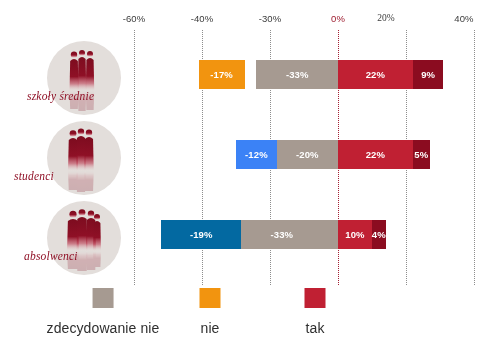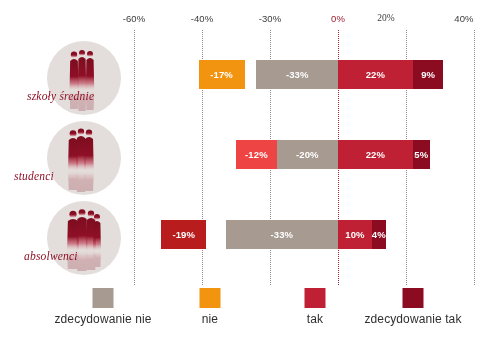--- a/index.html
+++ b/index.html
@@ -132,22 +132,22 @@
     transform: translateX(-50%);
     display: flex;
     flex-direction: column;
     align-items: center;
   }
   .legend-swatch {
     width: 21px;
     height: 20px;
   }
   .legend-label {
-    margin-top: 4px;
-    font-size: 12px;
+    margin-top: 12px;
+    font-size: 14px;
     color: #2f2f2f;
     white-space: nowrap;
     letter-spacing: 0.1px;
   }
 </style>
 </head>
 <body>
 
 <div id="chart-root">
 
@@ -259,35 +259,35 @@
           <span>22%</span>
         </div>
         <div class="seg" style="left: 412.8px; width: 30.6px; background: rgb(139, 12, 32);">
           <span>9%</span>
         </div>
       </div>
       <div class="row" style="top: 140px;">
         <div class="seg" style="left: 276.8px; width: 61.2px; background: rgb(166, 154, 145);">
           <span>-20%</span>
         </div>
-        <div class="seg" style="left: 236px; width: 40.8px; background: #ef4444;">
+        <div class="seg" style="left: 236px; width: 40.8px; background: #3b82f6;">
           <span>-12%</span>
         </div>
         <div class="seg" style="left: 338px; width: 74.8px; background: rgb(192, 32, 51);">
           <span>22%</span>
         </div>
         <div class="seg" style="left: 412.8px; width: 17px; background: rgb(139, 12, 32);">
           <span>5%</span>
         </div>
       </div>
       <div class="row" style="top: 220px;">
         <div class="seg" style="left: 225.8px; width: 112.2px; background: rgb(166, 154, 145);">
           <span>-33%</span>
         </div>
-        <div class="seg" style="left: 161.2px; width: 45px; background: #b91c1c;">
+        <div class="seg" style="left: 161.2px; width: 80px; background: #0369a1;">
           <span>-19%</span>
         </div>
         <div class="seg" style="left: 338px; width: 34px; background: rgb(192, 32, 51);">
           <span>10%</span>
         </div>
         <div class="seg" style="left: 372px; width: 13.6px; background: rgb(139, 12, 32);">
           <span>4%</span>
         </div>
       </div>
     </div>
@@ -298,19 +298,15 @@
         <div class="legend-label">zdecydowanie nie</div>
       </div>
       <div class="legend-item" style="left: 210px;">
         <div class="legend-swatch" style="background: rgb(242, 148, 15);"></div>
         <div class="legend-label">nie</div>
       </div>
       <div class="legend-item" style="left: 315px;">
         <div class="legend-swatch" style="background: rgb(192, 32, 51);"></div>
         <div class="legend-label">tak</div>
       </div>
-      <div class="legend-item" style="left: 413px;">
-        <div class="legend-swatch" style="background: rgb(139, 12, 32);"></div>
-        <div class="legend-label">zdecydowanie tak</div>
-      </div>
     </div>
 
 </div>
 
 </body></html>

